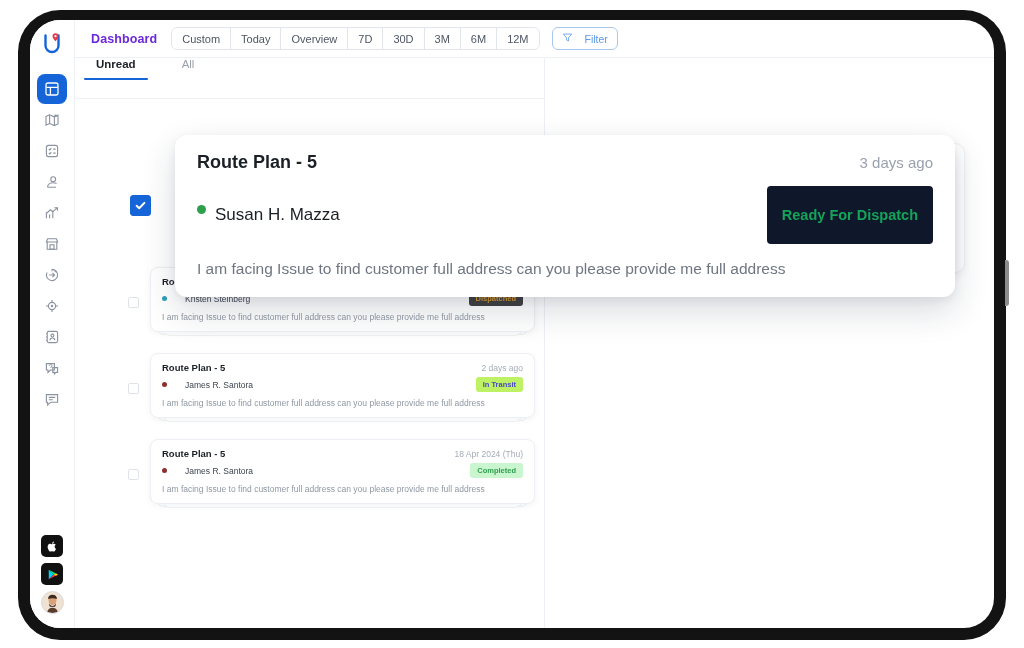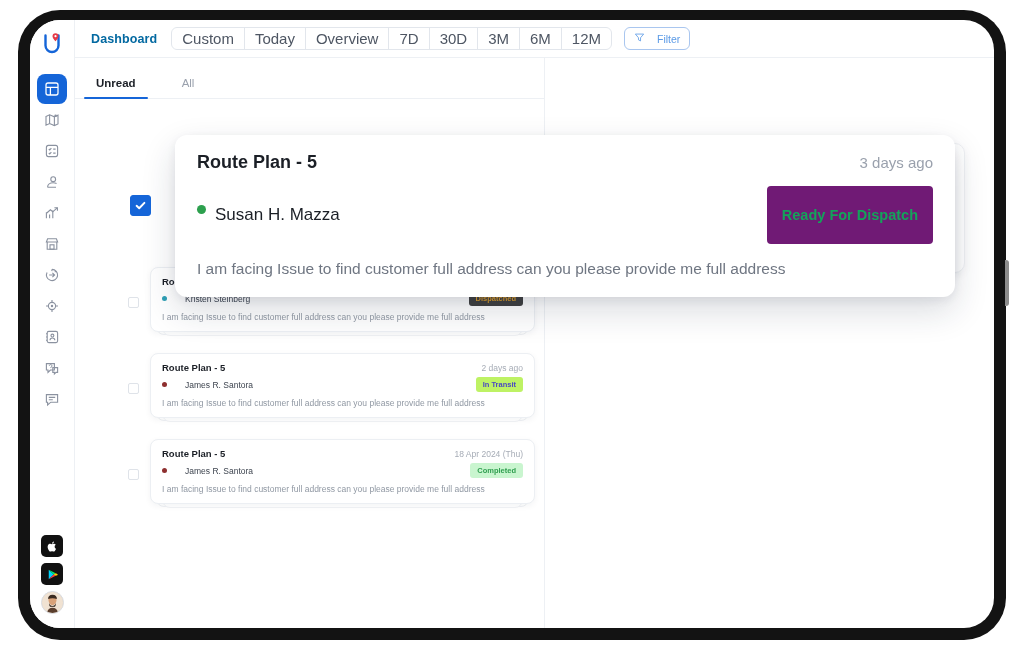--- a/index.html
+++ b/index.html
@@ -73,48 +73,48 @@
   
   .main { flex: 1 1 auto; display: flex; flex-direction: column; min-width: 0; position: relative; }
 
   .topbar {
     height: 38px;
     border-bottom: 1px solid #edf0f4;
     display: flex; align-items: center;
     padding: 0 16px;
     flex: none;
   }
-  .page-title { font-size: 12.5px; font-weight: 700; color: #0369a1; margin-right: 14px; letter-spacing: .1px; }
+  .page-title { font-size: 12.5px; font-weight: 700; color: #6d28d9; margin-right: 14px; letter-spacing: .1px; }
   .seg {
     display: flex; align-items: stretch;
     border: 1px solid #e2e6ec; border-radius: 6px;
     height: 23px; overflow: hidden;
   }
   .seg-item {
     display: flex; align-items: center;
     padding: 0 10px;
-    font-size: 15px; color: #4e5663;
+    font-size: 11px; color: #4e5663;
     border-right: 1px solid #e2e6ec;
     white-space: nowrap;
   }
   .seg-item:last-child { border-right: none; }
   .filter-btn {
     margin-left: 12px;
     height: 23px;
     border: 1px solid #a9c6ef; border-radius: 6px;
     display: flex; align-items: center; gap: 12px;
     padding: 0 9px;
     color: #5b9ae6; font-size: 10.5px;
   }
 
   .body-row { flex: 1 1 auto; display: flex; min-height: 0; }
   .left-col { width: 470px; flex: none; border-right: 1px solid #edf0f4; display: flex; flex-direction: column; min-width:0; }
   .right-col { flex: 1 1 auto; display: flex; flex-direction: column; min-width: 0; }
 
-  .tabs { height: 41px; display: flex; align-items: flex-end; padding-left: 17px; border-bottom: 1px solid #edf0f4; flex:none; }
+  .tabs { height: 41px; display: flex; align-items: flex-start; padding-left: 17px; border-bottom: 1px solid #edf0f4; flex:none; }
   .tab { font-size: 11.5px; color: #9aa1ad; padding: 0 4px 9px 4px; margin-right: 38px; position: relative; }
   .tab.active { color: #1b1f26; font-weight: 600; }
   .tab.active::after {
     content: ""; position: absolute; left: -8px; right: -8px; bottom: -1px;
     height: 2.5px; background: #1565d8; border-radius: 2px;
   }
   .overview-head { height: 41px; display: flex; align-items: center; padding-left: 25px; border-bottom: 1px solid #edf0f4; flex:none; }
   .overview-title { font-size: 11.5px; color: #1b1f26; font-weight: 600; }
 
   .list-area { flex: 1 1 auto; position: relative; padding-top: 168px; }
@@ -142,21 +142,21 @@
     z-index: 5;
   }
   .popup-row1 { display: flex; align-items: baseline; justify-content: space-between; }
   .popup-title { font-size: 18px; font-weight: 700; color: #1b1f26; }
   .popup-time { font-size: 15px; color: #9aa1ad; }
   .popup-row2 { display: flex; align-items: center; justify-content: space-between; margin-top: 13px; }
   .popup-person { display: flex; gap: 9px; }
   .dot { width: 9px; height: 9px; border-radius: 50%; flex: none; }
   .popup-name { font-size: 17px; color: #1b1f26; }
   .popup-badge {
-    background: #701a75; color: #13a45a;
+    background: #0f172a; color: #13a45a;
     font-size: 14.5px; font-weight: 700;
     padding: 21px 15px; border-radius: 4px;
   }
   .popup-msg { margin-top: 16px; font-size: 15.5px; color: #6f7682; }
 
   .popup-check {
     position: absolute; left: 55px; top: 175px;
     width: 21px; height: 21px;
     background: #1565d8; border: 1px solid #1565d8; border-radius: 3px;
     display: flex; align-items: center; justify-content: center;

